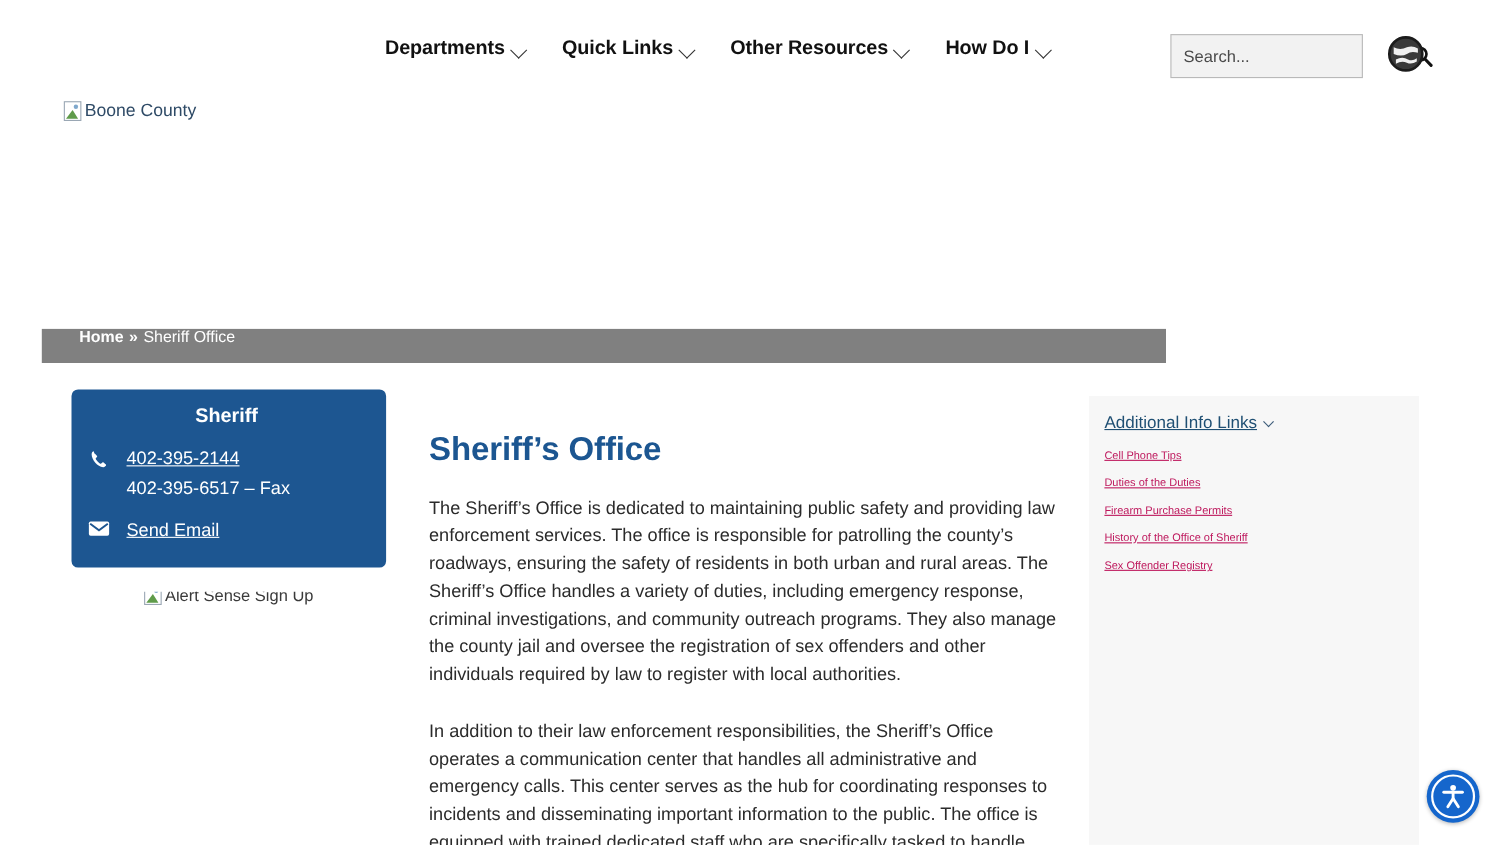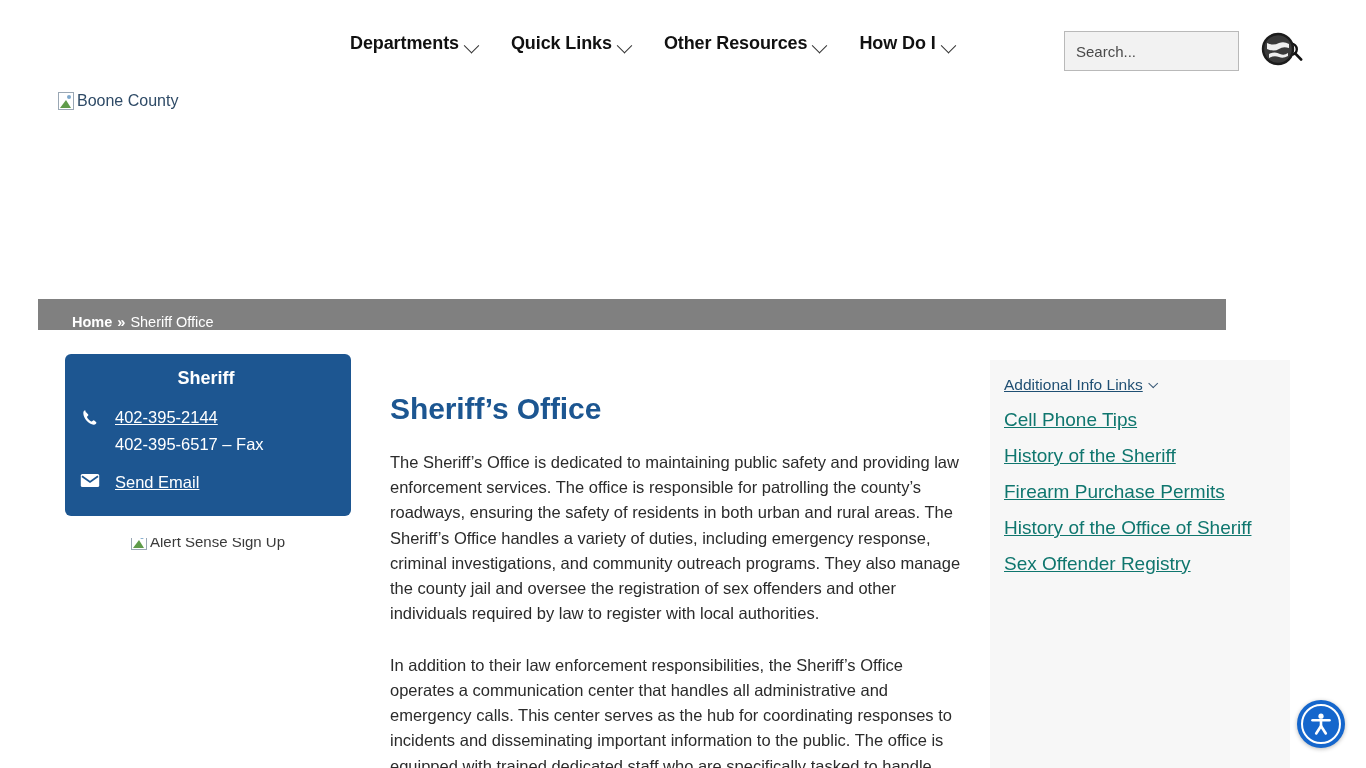--- a/index.html
+++ b/index.html
@@ -137,25 +137,25 @@
     position: absolute;
     left: 58px;
     top: 92px;
   }
 
   
   .breadcrumb-bar {
     position: absolute;
     left: 38px;
     top: 299px;
-    width: 1188px;
+    width: 1022px;
     height: 31px;
     background: #808080;
     display: flex;
-    align-items: flex-end;
+    align-items: flex-start;
   }
   .breadcrumb {
     padding-left: 34px;
     font-size: 14.5px;
     color: #ffffff;
     display: flex;
     align-items: center;
     gap: 5px;
   }
   .breadcrumb a {
@@ -273,22 +273,22 @@
     align-items: center;
     gap: 6px;
     font-size: 15.5px;
     color: #1f4f73;
     margin-bottom: 15px;
     cursor: pointer;
   }
   .info-head span.txt { text-decoration: underline; text-align: center; }
   .info-link {
     display: block;
-    font-size: 19px;
-    color: #0f766e;
+    font-size: 10px;
+    color: #be185d;
     text-decoration: underline;
     margin-bottom: 14px;
     cursor: pointer;
   }
   .addr-block {
     padding: 38px 14px 0 18px;
   }
   .addr-title {
     font-size: 18px;
     font-weight: bold;
@@ -429,21 +429,21 @@
     <p class="body-p second">In addition to their law enforcement responsibilities, the Sheriff’s Office operates a communication center that handles all administrative and emergency calls. This center serves as the hub for coordinating responses to incidents and disseminating important information to the public. The office is equipped with trained dedicated staff who are specifically tasked to handle calls.</p>
   </div>
 
   <div class="col-right">
     <div class="info-links">
       <div class="info-head">
         <span class="txt">Additional Info Links</span>
         <i class="chev-sm"></i>
       </div>
       <a class="info-link" href="#">Cell Phone Tips</a>
-      <a class="info-link" href="#">History of the Sheriff</a>
+      <a class="info-link" href="#">Duties of the Duties</a>
       <a class="info-link" href="#">Firearm Purchase Permits</a>
       <a class="info-link" href="#">History of the Office of Sheriff</a>
       <a class="info-link" href="#">Sex Offender Registry</a>
     </div>
 
   </div>
 </div>
 
 <button class="a11y-btn">
   <span class="ring">

